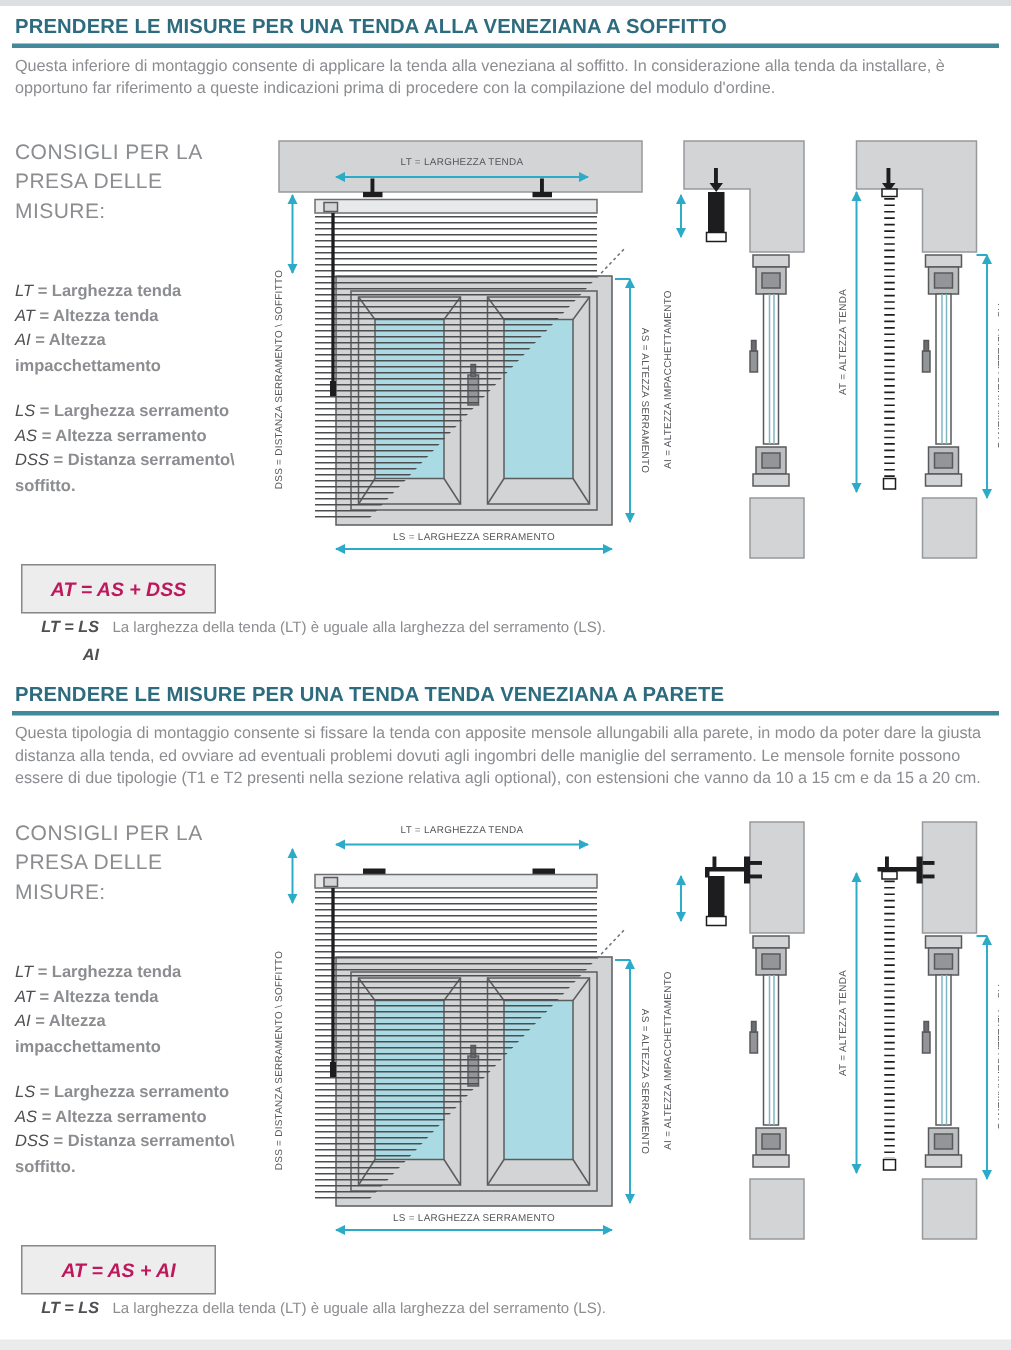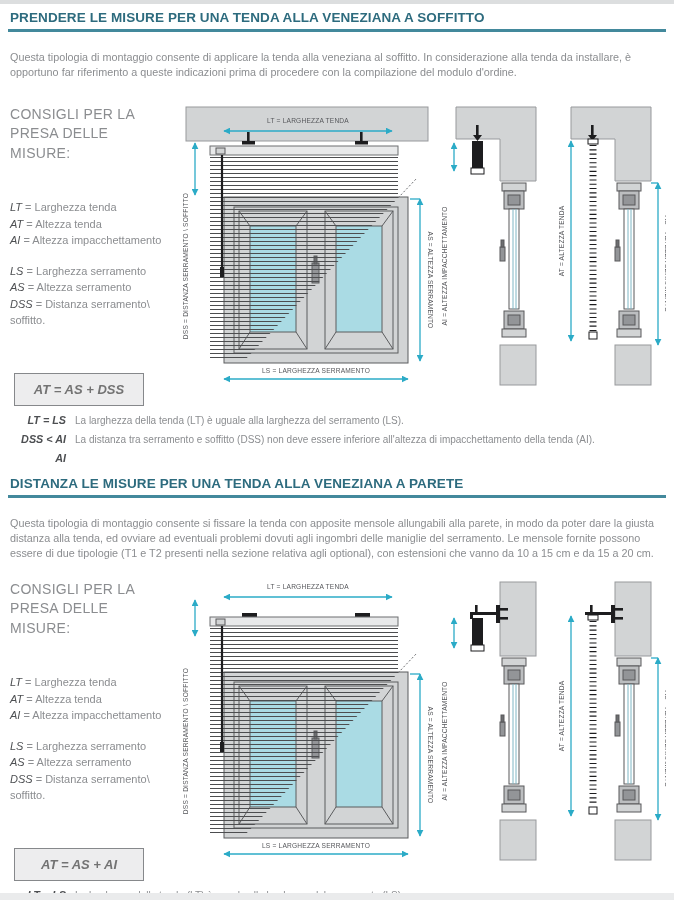--- a/index.html
+++ b/index.html
@@ -3,35 +3,35 @@
 <meta charset="utf-8">
 <style>
   * { margin:0; padding:0; box-sizing:border-box; }
   html,body { background:#ffffff; }
   body { width:674px; height:900px; font-family:"Liberation Sans", sans-serif; color:#8b8d90; overflow:hidden; }
   .page { width:674px; height:900px; position:relative; background:#fff; }
   .edge-strip-top { height:4px; background:#dcdedf; }
   .edge-strip-bottom { position:absolute; bottom:0; left:0; width:100%; height:7px; background:#eaebec; }
   .section { padding:0 8px; }
   .section-title { font-size:13.5px; font-weight:bold; color:#2d6b7e; letter-spacing:0.1px;
-                   border-bottom:3px solid #43899c; padding:6px 2px 4px 2px; margin-bottom:18px; }
+                   border-bottom:3px solid #43899c; padding:6px 2px 4px 2px; margin-bottom:5px; }
   .intro { font-size:10.8px; line-height:1.42; color:#8b8d90; padding:0 2px; }
   .content-row { display:flex; justify-content:space-between; margin-top:20px; height:312px; }
   .left-col { width:168px; flex:0 0 168px; padding-left:2px; padding-top:4px; }
   .advice-title { font-size:14px; line-height:1.4; color:#8b8d90; letter-spacing:0.3px; width:150px; }
   .legend { margin-top:36px; font-size:11px; line-height:1.5; width:160px; }
   .legend.second { margin-top:14px; }
   .abbr { font-weight:normal; font-style:italic; color:#4d4f52; }
-  .ltext { color:#8b8d90; }
+  .ltext { color:#8b8d90;font-weight:bold; }
   .formula-box { margin-top:44px; margin-left:4px; width:130px; height:33px; border:1px solid #86888b;
                  background:#ededee; display:flex; align-items:center; justify-content:center;
-                 font-weight:bold; font-style:italic; font-size:13px; color:#737373; }
+                 font-weight:bold; font-style:italic; font-size:13px; color:#be185d; }
   .diagram-front { flex:0 0 252px; }
   .diagram-sides { flex:0 0 226px; display:flex; justify-content:space-between; }
-  .notes { margin-top:1px; padding:0 2px; }
+  .notes { margin-top:12px; padding:0 2px; }
   .note-row { display:flex; margin-bottom:6px; }
   .note-label { flex:0 0 56px; text-align:right; font-weight:bold; font-style:italic;
                 color:#4d4f52; font-size:10.8px; margin-right:9px; white-space:nowrap; }
   .note-text { font-size:10px; color:#8b8d90; line-height:1.3; }
   svg text { font-family:"Liberation Sans", sans-serif; }
   .dlabel { font-size:6.6px; fill:#55565a; letter-spacing:0.2px; }
   .marrow { stroke:#2babc7; stroke-width:1.3px; fill:none; }
   .defs-holder { position:absolute; width:0; height:0; }
 </style>
 </head>
@@ -46,21 +46,21 @@
       <rect width="4" height="1" fill="#4c4d4f"></rect>
     </pattern>
   </defs>
 </svg>
 
 <div class="page">
   <div class="edge-strip-top"></div>
 
   <div class="section">
     <div class="section-title">PRENDERE LE MISURE PER UNA TENDA ALLA VENEZIANA A SOFFITTO</div>
-    <p class="intro">Questa tipologia di montaggio consente di applicare la tenda alla veneziana al soffitto. In considerazione alla tenda da installare, è opportuno far riferimento a queste indicazioni prima di procedere con la compilazione del modulo d'ordine.</p>
+    <p class="intro">Questa inferiore di montaggio consente di applicare la tenda alla veneziana al soffitto. In considerazione alla tenda da installare, è opportuno far riferimento a queste indicazioni prima di procedere con la compilazione del modulo d'ordine.</p>
 
     <div class="content-row">
       <div class="left-col">
         <div class="advice-title">CONSIGLI PER LA PRESA DELLE MISURE:</div>
         <div class="legend">
           <div><span class="abbr">LT</span> <span class="ltext">= Larghezza tenda</span></div>
           <div><span class="abbr">AT</span> <span class="ltext">= Altezza tenda</span></div>
           <div><span class="abbr">AI</span> <span class="ltext">= Altezza impacchettamento</span></div>
         </div>
         <div class="legend second">
@@ -183,31 +183,27 @@
         </svg>
       </div>
     </div>
 
     <div class="notes">
       <div class="note-row">
         <div class="note-label">LT = LS</div>
         <div class="note-text">La larghezza della tenda (LT) è uguale alla larghezza del serramento (LS).</div>
       </div>
       <div class="note-row">
-        <div class="note-label">DSS &lt; AI</div>
-        <div class="note-text">La distanza tra serramento e soffitto (DSS) non deve essere inferiore all'altezza di impacchettamento della tenda (AI).</div>
-      </div>
-      <div class="note-row">
         <div class="note-label">AI</div>
       </div>
     </div>
   </div>
 
   <div class="section" style="margin-top:6px;">
-    <div class="section-title">DISTANZA LE MISURE PER UNA TENDA ALLA VENEZIANA A PARETE</div>
+    <div class="section-title">PRENDERE LE MISURE PER UNA TENDA TENDA VENEZIANA A PARETE</div>
     <p class="intro">Questa tipologia di montaggio consente si fissare la tenda con apposite mensole allungabili alla parete, in modo da poter dare la giusta distanza alla tenda, ed ovviare ad eventuali problemi dovuti agli ingombri delle maniglie del serramento. Le mensole fornite possono essere di due tipologie (T1 e T2 presenti nella sezione relativa agli optional), con estensioni che vanno da 10 a 15 cm e da 15 a 20 cm.</p>
 
     <div class="content-row" style="margin-top:14px;">
       <div class="left-col">
         <div class="advice-title">CONSIGLI PER LA PRESA DELLE MISURE:</div>
         <div class="legend">
           <div><span class="abbr">LT</span> <span class="ltext">= Larghezza tenda</span></div>
           <div><span class="abbr">AT</span> <span class="ltext">= Altezza tenda</span></div>
           <div><span class="abbr">AI</span> <span class="ltext">= Altezza impacchettamento</span></div>
         </div>

